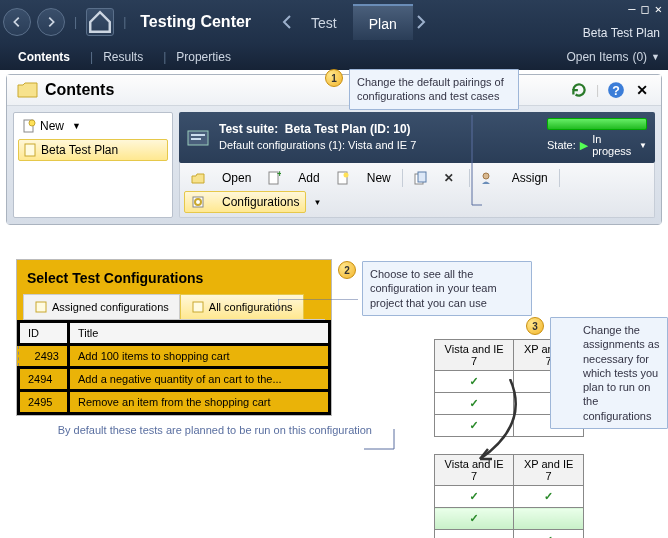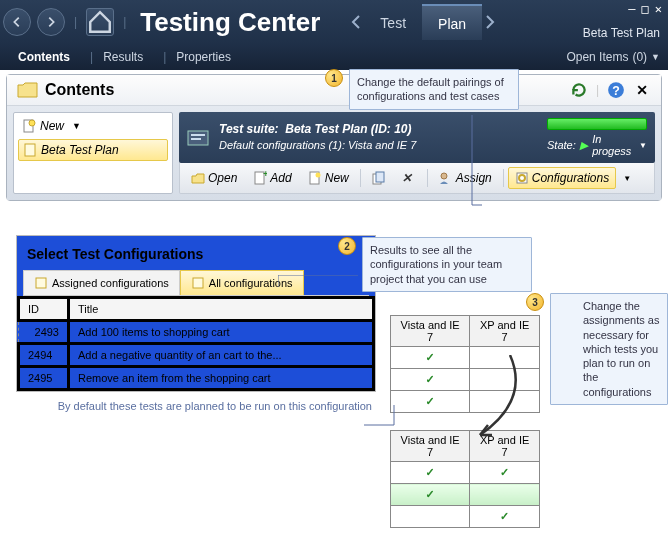--- a/index.html
+++ b/index.html
@@ -3,21 +3,21 @@
 <meta charset="utf-8">
 <style>
   * { box-sizing: border-box; margin: 0; padding: 0; }
   body { font-family: "Segoe UI", Tahoma, sans-serif; font-size: 12px; background: #fff; width: 668px; }
   
   
   .appbar { background: linear-gradient(#2a3d57,#1f3048); color: #fff; display: flex; align-items: center; height: 44px; position: relative; }
   .nav-btn { width: 28px; height: 28px; border: 1px solid #5a6f8a; border-radius: 50%; margin: 0 3px; display: flex; align-items: center; justify-content: center; background: linear-gradient(#3a4f6b,#2a3d57); cursor: pointer; }
   .nav-btn svg { width: 14px; height: 14px; }
   .home-btn { width: 28px; height: 28px; border: 1px solid #5a6f8a; border-radius: 3px; margin: 0 3px; display:flex; align-items:center; justify-content:center; background: linear-gradient(#3a4f6b,#2a3d57); cursor:pointer; }
-  .app-title { font-size: 26px; font-weight: bold; margin: 0 8px; }
+  .app-title { font-size: 16px; font-weight: bold; margin: 0 8px; }
   .sep { color: #5a6f8a; margin: 0 6px; }
   .tab-arrow { width: 16px; height: 30px; display:flex; align-items:center; justify-content:center; cursor:pointer; }
   .main-tab { padding: 10px 16px 8px 16px; cursor:pointer; font-size: 14px; color:#cdd6e2; }
   .main-tab.active { background: linear-gradient(#4a5f7b,#2a3d57); color:#fff; border-top: 2px solid #6a8db8; }
   .wnd-ctrl { position:absolute; right:6px; top:2px; display:flex; gap:6px; }
   .wnd-ctrl span { cursor:pointer; font-family: Consolas, monospace; }
   .plan-name { position:absolute; right:8px; bottom:4px; font-size:12px; color:#e0e6ef; }
   
   
   .subbar { background: linear-gradient(#1f3048,#162336); color:#cdd6e2; display:flex; align-items:center; height:26px; padding: 0 8px; }
@@ -27,65 +27,65 @@
   .chev-down { font-size:9px; }
   
   
   .contents-panel { margin: 4px 6px; border:1px solid #aab3bf; border-radius:4px; background:#fff; position:relative; }
   .contents-hdr { display:flex; align-items:center; padding:6px 10px; border-bottom:1px solid #d0d6de; background:linear-gradient(#fdfdfd,#eef1f5); }
   .folder-icon { width:22px; height:18px; display:inline-block; margin-right:6px; }
   .contents-hdr h2 { font-size:16px; font-weight:bold; }
   .contents-hdr .hdr-right { margin-left:auto; display:flex; gap:8px; align-items:center; }
   .icon-btn { width:18px; height:18px; display:flex; align-items:center; justify-content:center; cursor:pointer; }
   
-  .contents-body { display:flex; padding:6px; gap:6px; background: linear-gradient(#e4e9f0,#d6dde7); font-style: italic; }
+  .contents-body { display:flex; padding:6px; gap:6px; background: linear-gradient(#e4e9f0,#d6dde7); }
   .tree-col { width:160px; background:#fff; border:1px solid #b8c0cc; border-radius:2px; padding:4px; }
   .new-dd { display:flex; align-items:center; gap:4px; padding:2px 4px; cursor:pointer; }
   .tree-item { display:flex; align-items:center; gap:4px; padding:3px 4px; margin-top:4px; background:linear-gradient(#fff7d8,#ffe890); border:1px solid #e6c84a; border-radius:2px; cursor:pointer; }
   .doc-icon { width:14px; height:14px; display:inline-block; }
   
   .detail-col { flex:1; }
   .suite-hdr { background: linear-gradient(#3a4f6b,#2a3d57); color:#fff; padding:6px 8px; border-radius:2px; display:flex; align-items:center; gap:8px; }
   .suite-hdr .suite-ico { width:24px; height:20px; }
   .suite-text { font-size:11px; line-height:1.4; flex:1; }
   .suite-text b { font-size:12px; }
   .progress-wrap { width:100px; }
   .progress-bar { height:12px; border:1px solid #0a0; background:linear-gradient(#6e6,#2b2); border-radius:2px; margin-bottom:3px; }
   .state-line { display:flex; align-items:center; gap:4px; font-size:11px; }
   .play-ico { color:#5f5; }
   
   .toolbar { background:linear-gradient(#f7f8fa,#e2e6ec); border:1px solid #c6cdd7; border-top:none; padding:4px; display:flex; align-items:center; gap:2px; flex-wrap:wrap; border-radius:0 0 2px 2px; }
-  .tb-btn { display:flex; align-items:center; gap:3px; padding:3px 6px; border:1px solid transparent; cursor:pointer; border-radius:2px; }
+  .tb-btn { display:flex; align-items:center; gap:17px; padding:3px 6px; border:1px solid transparent; cursor:pointer; border-radius:2px; }
   .tb-btn.highlight { background:linear-gradient(#fff7d8,#ffe890); border:1px solid #e6c84a; }
   .tb-sep { width:1px; height:18px; background:#c6cdd7; margin:0 2px; }
   .sm-ico { width:14px; height:14px; }
   
   
   .callout { position:absolute; display:flex; align-items:flex-start; gap:6px; z-index:50; }
   .badge { width:18px; height:18px; border-radius:50%; background:radial-gradient(circle at 30% 30%, #ffe68a, #f3b62e); border:1px solid #c98f0e; display:flex; align-items:center; justify-content:center; font-size:10px; font-weight:bold; color:#333; flex-shrink:0; }
   .callout-box { background:#eef4fc; border:1px solid #9eb6d8; padding:5px 7px; font-size:11px; color:#334; max-width:170px; line-height:1.3; border-radius:1px; }
   
   .leader { position:absolute; z-index:40; pointer-events:none; }
   
   
   .lower { position:relative; margin-top:14px; padding: 0 6px; min-height: 300px; }
-  .config-panel { width:360px; border:1px solid #bbb; background:#1d4ed8; margin-left:10px;margin-top:34px; }
+  .config-panel { width:316px; border:1px solid #bbb; background:#eab308; margin-left:10px;margin-top:34px; }
   .config-panel h3 { font-size:14px; font-weight:bold; padding:10px 10px 8px 10px; }
   .cfg-tabs { display:flex; border-bottom:1px solid #ccc; margin:0 6px; }
   .cfg-tab { display:flex; align-items:center; gap:4px; padding:5px 10px; border:1px solid #ccc; border-bottom:none; background:#f3f3f3; cursor:pointer; font-size:11px; }
   .cfg-tab.active { background:linear-gradient(#fff7d8,#ffe890); border-color:#e6c84a; }
   .cfg-table { width:100%; border-collapse:collapse; font-size:11px; }
   .cfg-table th, .cfg-table td { border:3px solid #000000; padding:4px 8px; text-align:left; }
   .cfg-table th { background:#f5f5f5; font-weight:normal; }
   .id-cell { width:50px; }
   .row-first td.id-cell { border:1px dashed #888;text-align:right; }
   
   .footnote { font-size:11px; color:#5a6fa0; text-align:right; }
   
-  .grid { border:1px solid #888; background:#fff; border-collapse:collapse; }
+  .grid { border:1px solid #888; background:#fff; border-collapse:collapse;margin-left:44px; }
   .grid th, .grid td { border:1px solid #888; padding:3px 6px; text-align:center; font-size:11px; height:22px; }
   .grid th { background:#f2f2f2; font-weight:normal; }
   .check { color:#2a8a2a; font-size:14px; font-weight:bold; }
   .grid td.sel { background:linear-gradient(#eaffea,#c8f0c8); }
   
 </style>
 </head>
 <body>
 
 <div class="appbar">
@@ -306,21 +306,21 @@
       </table>
   </div>
 
   <div class="footnote" style="width:340px; margin-left:26px; margin-top:8px;">By default these tests are planned to be run on this configuration</div>
   <svg class="leader" style="top:170px;left:364px;" width="60" height="40">
       <path d="M0 20 L30 20 L30 0" stroke="#5a6fa0" fill="none"></path>
     </svg>
 
   <div class="callout" style="top:2px; left:338px;">
     <div class="badge">2</div>
-    <div class="callout-box">Results to see all the configurations in your team project that you can use</div>
+    <div class="callout-box">Choose to see all the configuration in your team project that you can use</div>
   </div>
   <svg class="leader" style="top:40px;left:278px;" width="80" height="20">
       <path d="M80 0 L0 0 L0 12" stroke="#5a6fa0" fill="none"></path>
     </svg>
 
   <table class="grid" style="position:absolute; top:80px; left:390px; width:150px;">
     <tbody>
         <tr>
           <th>Vista and IE 7</th>
           <th>XP and IE 7</th>

